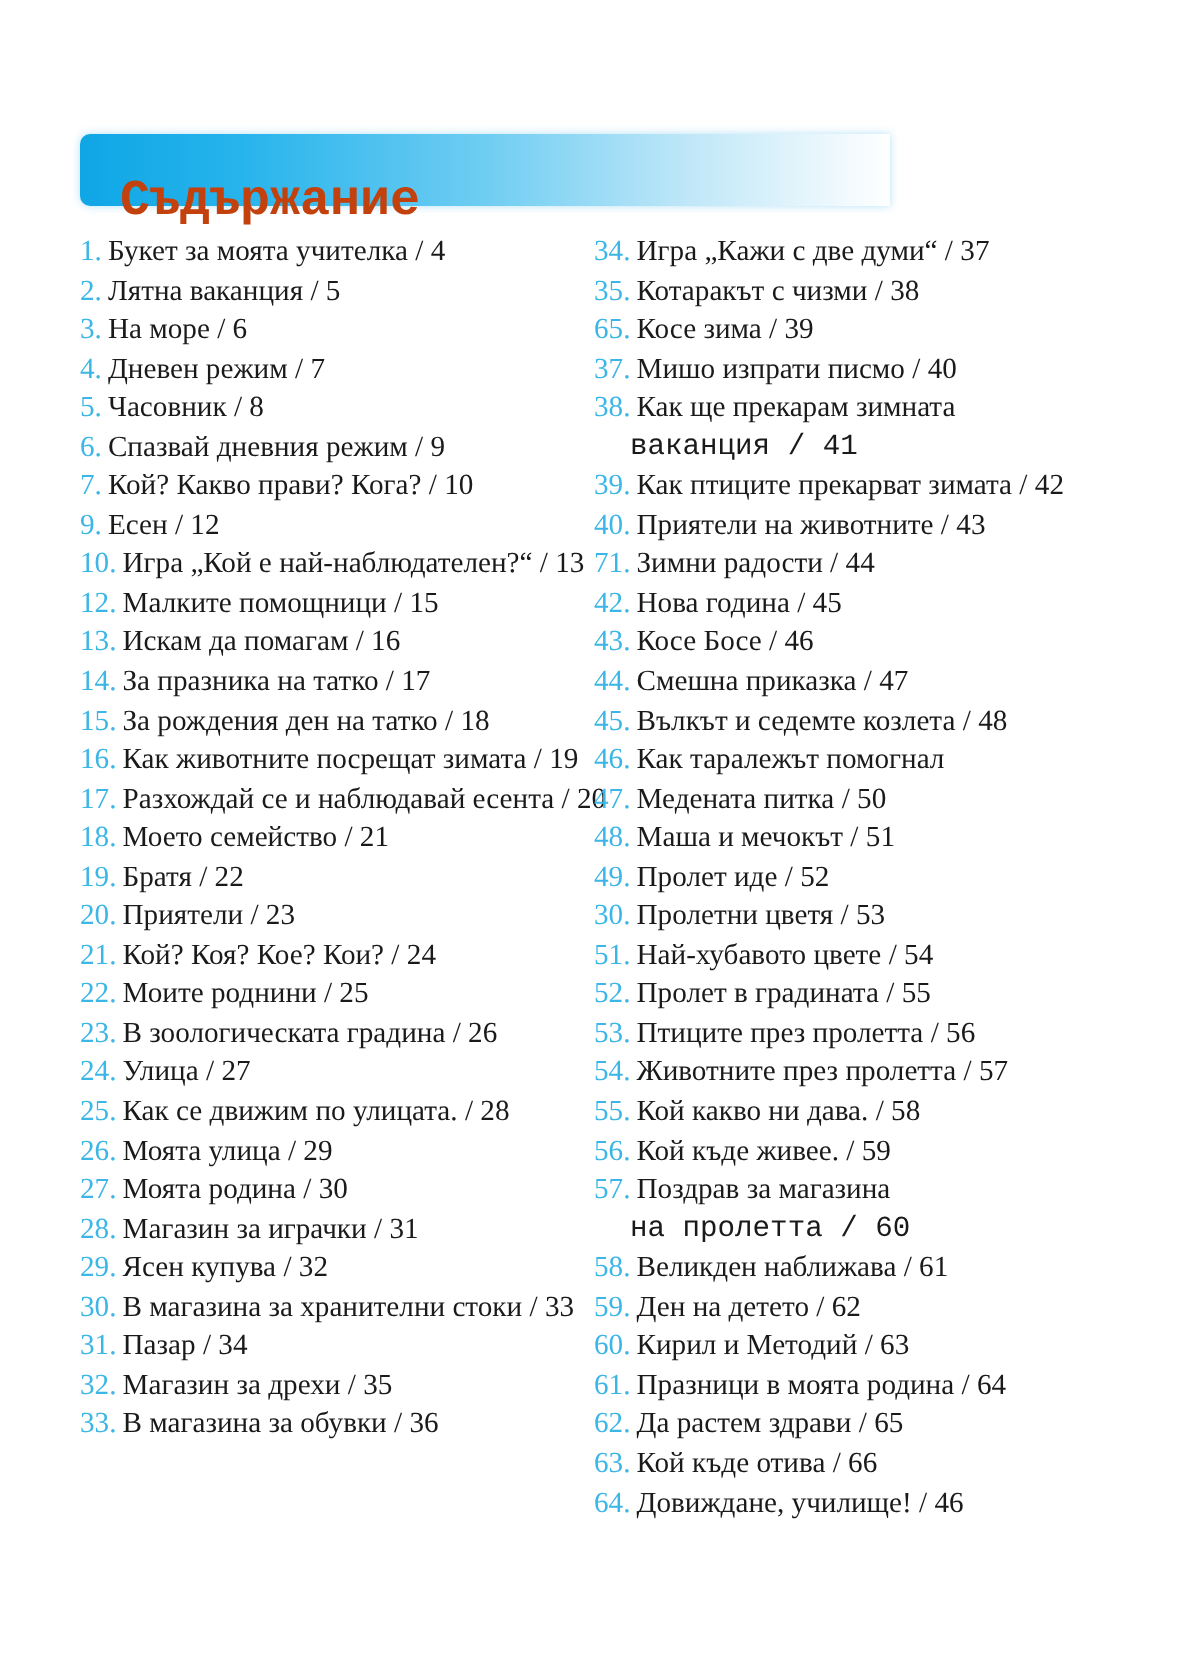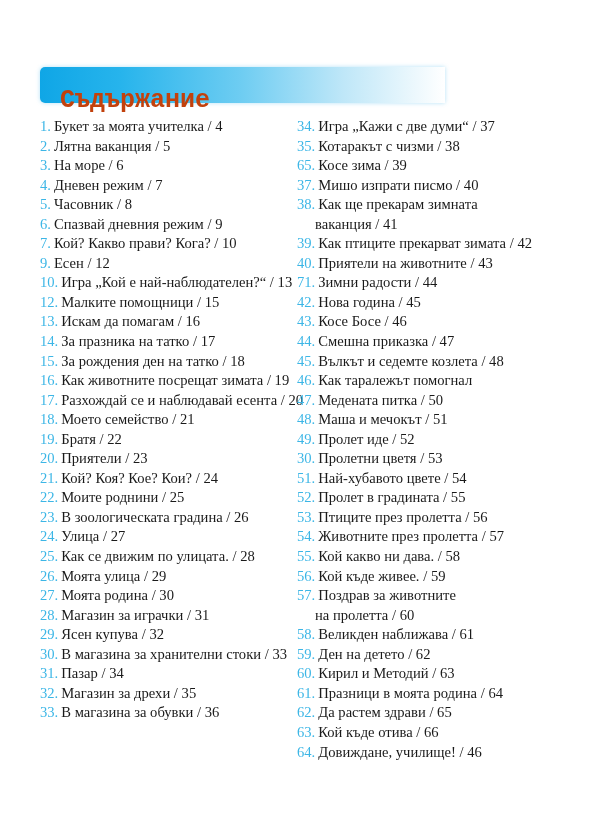--- a/index.html
+++ b/index.html
@@ -54,20 +54,21 @@
     }
     .toc-num {
       color: #3cb6e6;
       margin-right: 3px;
     }
     .toc-text { color: #1a1a1a; }
     .toc-page { color: #1a1a1a; }
     .toc-cont {
       display: block;
       padding-left: 16px;
+      font-family: Liberation Mono, monospace;
     }
     .right .toc-cont { padding-left: 18px; }
   </style>
 </head>
 <body>
 
 <div class="header-band"></div>
 <h1 class="page-title">Съдържание</h1>
 
 <ul class="toc-column left">
@@ -120,21 +121,21 @@
     <li class="toc-entry"><span class="toc-num">47.</span><span class="toc-text">Медената питка</span><span class="toc-sep"> /  </span><span class="toc-page">50</span></li>
     <li class="toc-entry"><span class="toc-num">48.</span><span class="toc-text">Маша и мечокът</span><span class="toc-sep"> /  </span><span class="toc-page">51</span></li>
     <li class="toc-entry"><span class="toc-num">49.</span><span class="toc-text">Пролет иде</span><span class="toc-sep"> /  </span><span class="toc-page">52</span></li>
     <li class="toc-entry"><span class="toc-num">30.</span><span class="toc-text">Пролетни цветя</span><span class="toc-sep"> /  </span><span class="toc-page">53</span></li>
     <li class="toc-entry"><span class="toc-num">51.</span><span class="toc-text">Най-хубавото цвете</span><span class="toc-sep"> /  </span><span class="toc-page">54</span></li>
     <li class="toc-entry"><span class="toc-num">52.</span><span class="toc-text">Пролет в градината</span><span class="toc-sep"> /  </span><span class="toc-page">55</span></li>
     <li class="toc-entry"><span class="toc-num">53.</span><span class="toc-text">Птиците през пролетта</span><span class="toc-sep"> /  </span><span class="toc-page">56</span></li>
     <li class="toc-entry"><span class="toc-num">54.</span><span class="toc-text">Животните през пролетта</span><span class="toc-sep"> /  </span><span class="toc-page">57</span></li>
     <li class="toc-entry"><span class="toc-num">55.</span><span class="toc-text">Кой какво ни дава.</span><span class="toc-sep"> /  </span><span class="toc-page">58</span></li>
     <li class="toc-entry"><span class="toc-num">56.</span><span class="toc-text">Кой къде живее.</span><span class="toc-sep"> /  </span><span class="toc-page">59</span></li>
-    <li class="toc-entry"><span class="toc-num">57.</span><span class="toc-text">Поздрав за животните</span><span class="toc-cont"><span>на пролетта</span><span class="toc-sep"> /  </span><span class="toc-page">60</span></span></li>
+    <li class="toc-entry"><span class="toc-num">57.</span><span class="toc-text">Поздрав за магазина</span><span class="toc-cont"><span>на пролетта</span><span class="toc-sep"> /  </span><span class="toc-page">60</span></span></li>
     <li class="toc-entry"><span class="toc-num">58.</span><span class="toc-text">Великден наближава</span><span class="toc-sep"> /  </span><span class="toc-page">61</span></li>
     <li class="toc-entry"><span class="toc-num">59.</span><span class="toc-text">Ден на детето</span><span class="toc-sep"> /  </span><span class="toc-page">62</span></li>
     <li class="toc-entry"><span class="toc-num">60.</span><span class="toc-text">Кирил и Методий</span><span class="toc-sep"> /  </span><span class="toc-page">63</span></li>
     <li class="toc-entry"><span class="toc-num">61.</span><span class="toc-text">Празници в моята родина</span><span class="toc-sep"> /  </span><span class="toc-page">64</span></li>
     <li class="toc-entry"><span class="toc-num">62.</span><span class="toc-text">Да растем здрави</span><span class="toc-sep"> /  </span><span class="toc-page">65</span></li>
     <li class="toc-entry"><span class="toc-num">63.</span><span class="toc-text">Кой къде отива</span><span class="toc-sep"> /  </span><span class="toc-page">66</span></li>
     <li class="toc-entry"><span class="toc-num">64.</span><span class="toc-text">Довиждане, училище!</span><span class="toc-sep"> /  </span><span class="toc-page">46</span></li>
   </ul>
 
 </body></html>

